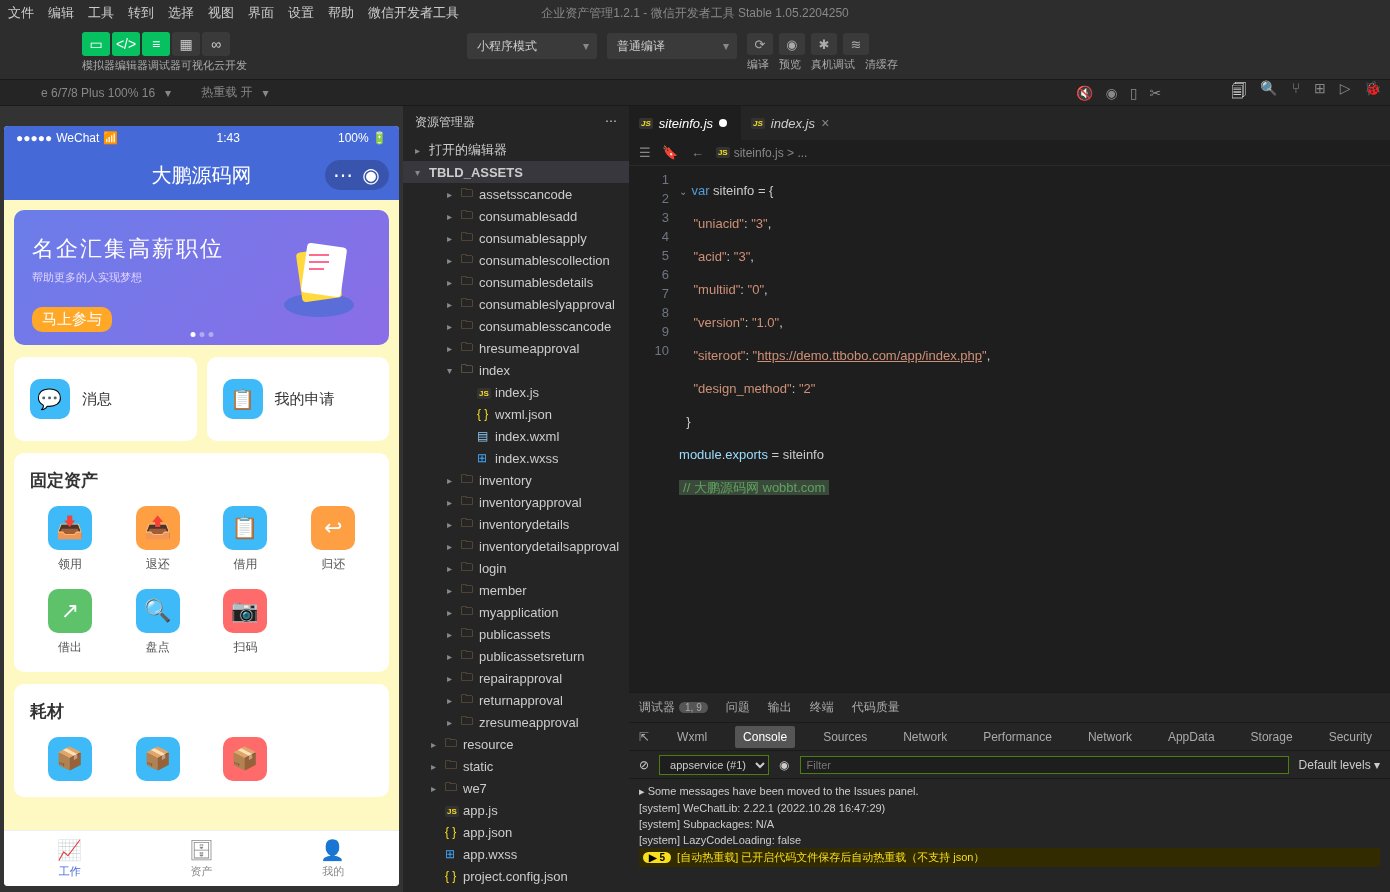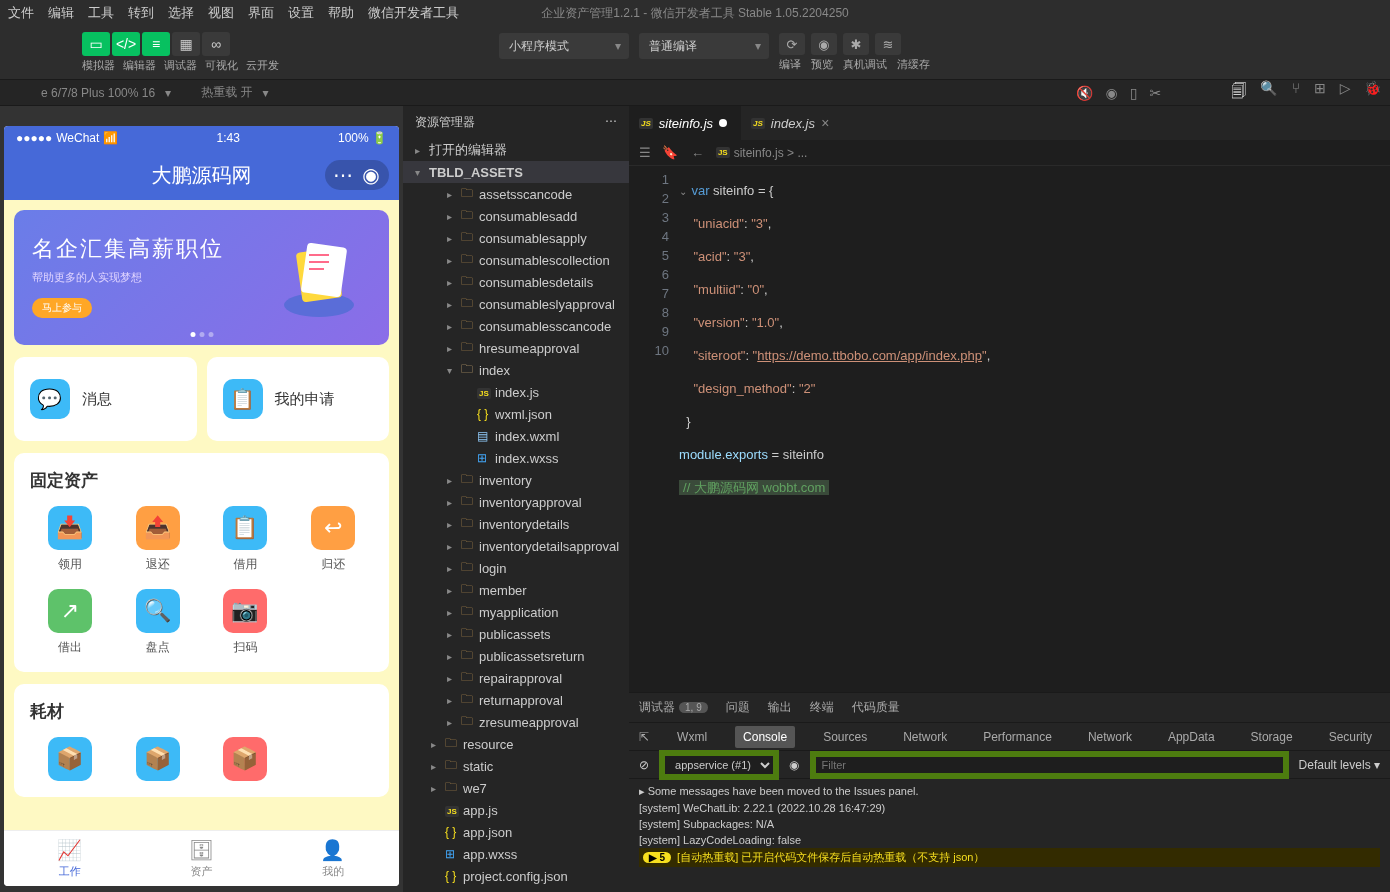--- a/index.html
+++ b/index.html
@@ -9,21 +9,21 @@
 .menubar { height: 26px; background: #2d2d2d; display: flex; align-items: center; padding: 0 8px; gap: 14px; font-size: 13px; color: #ccc; }
 .menubar-item { cursor: pointer; }
 .window-title { position: absolute; left: 50%; transform: translateX(-50%); color: #888; font-size: 12px; }
 
 
 .toolbar { height: 54px; background: #2d2d2d; display: flex; align-items: center; padding: 0 12px; border-bottom: 1px solid #1a1a1a; }
 .toolbar-btn-row { display: flex; gap: 2px; }
 .toolbar-btn { width: 28px; height: 24px; border-radius: 3px; display: flex; align-items: center; justify-content: center; cursor: pointer; font-size: 14px; }
 .toolbar-btn.green { background: #07c160; color: #fff; }
 .toolbar-btn.dark { background: #3a3a3a; color: #ccc; }
-.toolbar-labels { display: flex; gap: 8px; font-size: 11px; color: #aaa; }
+.toolbar-labels { display: flex; gap: 0; font-size: 11px; color: #aaa; }
 .toolbar-center { display: flex; gap: 10px; margin-left: 220px; }
 .dropdown { background: #3a3a3a; height: 26px; padding: 0 24px 0 10px; border-radius: 3px; display: flex; align-items: center; font-size: 12px; position: relative; min-width: 130px; }
 .dropdown::after { content: "▾"; position: absolute; right: 8px; color: #888; }
 .icon-row { display: flex; gap: 6px; }
 .icon-btn { width: 26px; height: 22px; background: #3a3a3a; border-radius: 3px; display: flex; align-items: center; justify-content: center; font-size: 13px; color: #aaa; cursor: pointer; }
 
 
 .secondary-bar { height: 26px; background: #252525; display: flex; align-items: center; padding: 0 8px; font-size: 12px; color: #888; border-bottom: 1px solid #1a1a1a; }
 .sec-left { display: flex; gap: 10px; align-items: center; margin-left: 33px; }
 .sec-right { margin-left: auto; display: flex; gap: 12px; margin-right: 30px; }
@@ -36,22 +36,22 @@
 .simulator { width: 420px; background: #333; padding: 20px 4px; display: flex; justify-content: center; }
 .phone { width: 395px; height: 760px; background: #f5f5f5; border-radius: 4px; overflow: hidden; position: relative; }
 .phone-status { height: 24px; background: #4669d8; color: #fff; display: flex; align-items: center; padding: 0 12px; font-size: 12px; justify-content: space-between; }
 .phone-status-left { display: flex; align-items: center; gap: 4px; }
 .phone-header { height: 50px; background: #4669d8; display: flex; align-items: center; justify-content: center; color: #fff; font-size: 20px; font-weight: 500; position: relative; }
 .phone-capsule { position: absolute; right: 10px; display: flex; gap: 0; background: rgba(0,0,0,0.2); border-radius: 15px; padding: 4px; }
 .capsule-btn { width: 28px; height: 22px; display: flex; align-items: center; justify-content: center; color: #fff; }
 .phone-body { background: #fef9c3; padding: 10px; height: calc(100% - 74px - 56px); overflow: hidden; }
 .banner { background: linear-gradient(135deg, #6a7de8, #8b6de8); border-radius: 10px; padding: 24px 18px; color: #fff; position: relative; height: 135px; }
 .banner-title { font-size: 22px; font-weight: 500; margin-bottom: 6px; letter-spacing: 2px; }
-.banner-sub { font-size: 11px; color: #e0d4ff; margin-bottom: 13px; }
-.banner-btn { background: #ffa726; color: #fff; font-size: 10px; padding: 3px 10px; border-radius: 10px; display: inline-block; }
+.banner-sub { font-size: 11px; color: #e0d4ff; margin-bottom: 22px; }
+.banner-btn { background: #ffa726; color: #fff; font-size: 15px; padding: 3px 10px; border-radius: 10px; display: inline-block; }
 .banner-img { position: absolute; right: 20px; top: 20px; width: 100px; height: 100px; }
 .banner-dots { position: absolute; bottom: 8px; left: 50%; transform: translateX(-50%); display: flex; gap: 4px; }
 .dot { width: 5px; height: 5px; background: rgba(255,255,255,0.4); border-radius: 50%; }
 .dot.active { background: #fff; }
 .cards-row { display: flex; gap: 10px; margin-top: 12px; }
 .card { flex: 1; background: #fff; border-radius: 10px; padding: 22px 16px; display: flex; align-items: center; gap: 12px; }
 .card-icon { width: 40px; height: 40px; background: #3dbaf7; border-radius: 10px; display: flex; align-items: center; justify-content: center; color: #fff; font-size: 20px; }
 .card-text { font-size: 15px; color: #333; }
 .section { background: #fff; border-radius: 10px; padding: 16px; margin-top: 12px; }
 .section-title { font-size: 17px; font-weight: 600; color: #333; margin-bottom: 14px; }
@@ -104,21 +104,21 @@
 
 
 .devtools { height: 200px; background: #252525; border-top: 1px solid #1a1a1a; display: flex; flex-direction: column; }
 .dt-tabs { height: 30px; display: flex; align-items: center; padding: 0 10px; gap: 18px; font-size: 12px; color: #aaa; border-bottom: 1px solid #1a1a1a; }
 .dt-tab { cursor: pointer; }
 .dt-badge { background: #555; border-radius: 8px; padding: 0 6px; font-size: 10px; margin-left: 4px; }
 .dt-subtabs { height: 28px; display: flex; align-items: center; padding: 0 10px; gap: 20px; font-size: 12px; color: #aaa; border-bottom: 1px solid #1a1a1a; }
 .dt-subtab { cursor: pointer; padding: 4px 8px; }
 .dt-subtab.active { background: #555; color: #fff; border-radius: 2px; }
 .dt-filter { height: 28px; display: flex; align-items: center; padding: 0 10px; gap: 10px; font-size: 12px; border-bottom: 1px solid #1a1a1a; }
-.dt-filter select, .dt-filter input { background: #1e1e1e; border: 6px solid #4d7c0f; color: #ccc; padding: 2px 6px; font-size: 11px; }
+.dt-filter select, .dt-filter input { background: #1e1e1e; border: 1px solid #4d7c0f; color: #ccc; padding: 2px 6px; font-size: 11px; }
 .dt-filter input { flex: 1; }
 .dt-console { flex: 1; overflow-y: auto; font-family: Consolas, monospace; font-size: 11px; padding: 4px 10px; }
 .dt-line { padding: 2px 0; }
 .dt-warn { background: #332b00; color: #f7df1e; padding: 2px 4px; display: flex; align-items: center; gap: 6px; }
 .dt-warn-badge { background: #f7df1e; color: #000; border-radius: 8px; padding: 0 6px; font-size: 10px; font-weight: bold; }
 </style>
 </head>
 <body>
 
 <div class="menubar">

